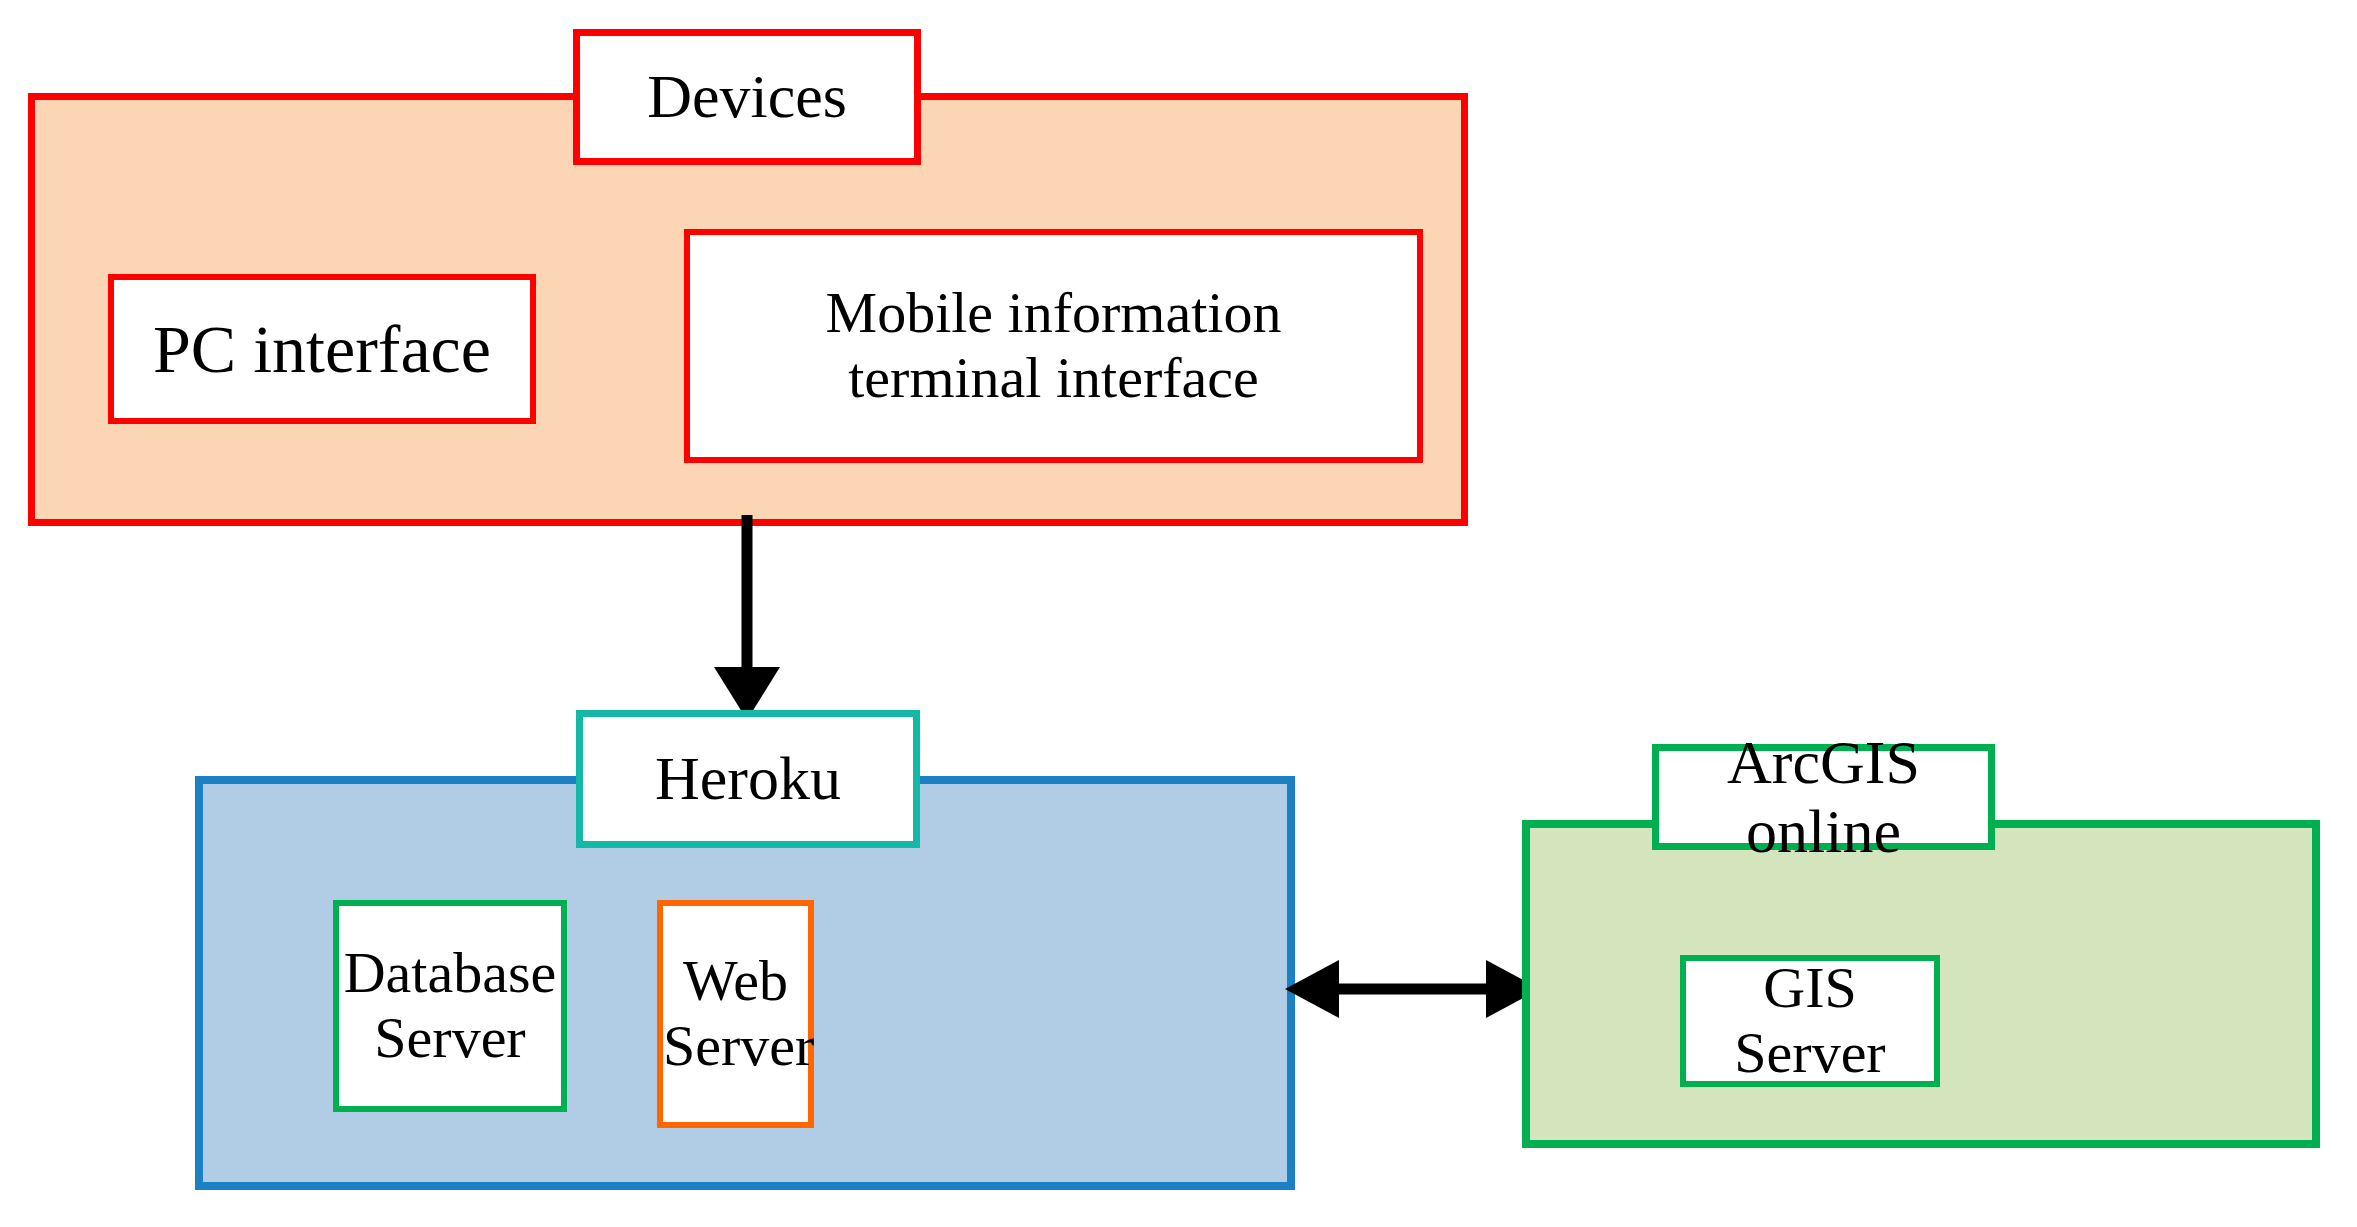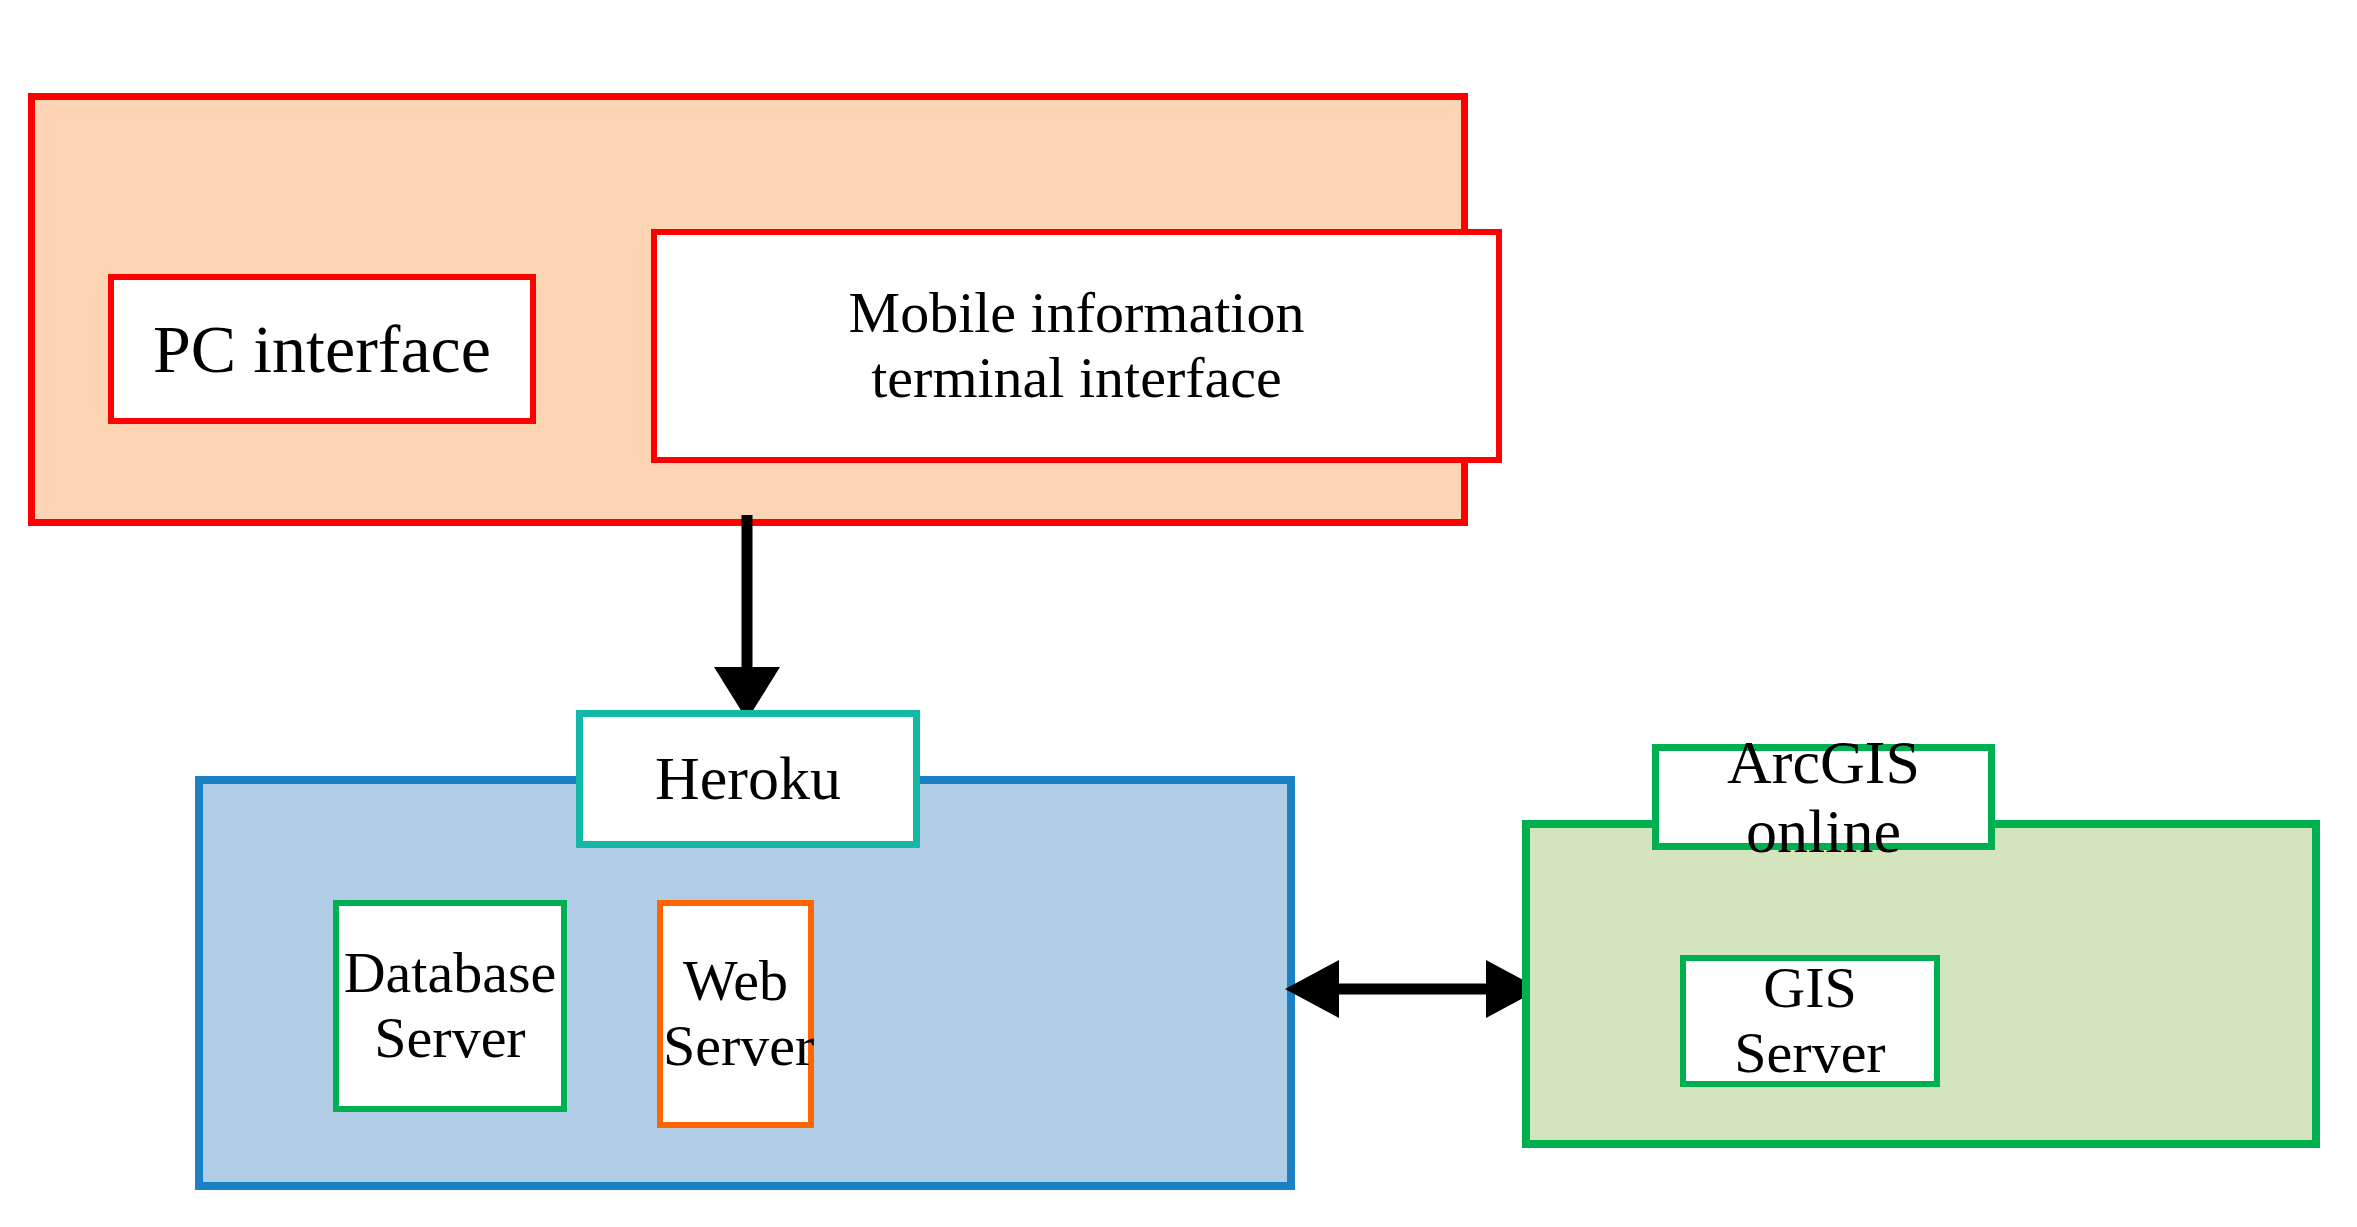--- a/index.html
+++ b/index.html
@@ -58,23 +58,23 @@
   }
   #pc-interface {
     left: 108px;
     top: 274px;
     width: 428px;
     height: 150px;
     border: 6px solid #FF0000;
     font-size: 68px;
   }
   #mobile-interface {
-    left: 651px;
+    left: 684px;
     top: 229px;
-    width: 851px;
+    width: 739px;
     height: 234px;
     border: 6px solid #FF0000;
     font-size: 58px;
   }
 
   
   #heroku-group {
     left: 195px;
     top: 776px;
     width: 1100px;
@@ -151,20 +151,23 @@
     height: 100px;
   }
 </style>
 </head>
 <body>
 
 <div id="diagram">
 
   <div class="group" id="devices-group"></div>
 
+  <div class="node" id="devices-title">
+    <span class="node-label">Devices</span>
+  </div>
 
   <div class="node" id="pc-interface">
     <span class="node-label">PC interface</span>
   </div>
 
   <div class="node" id="mobile-interface">
     <span class="node-label">Mobile information
 terminal interface</span>
   </div>
 

